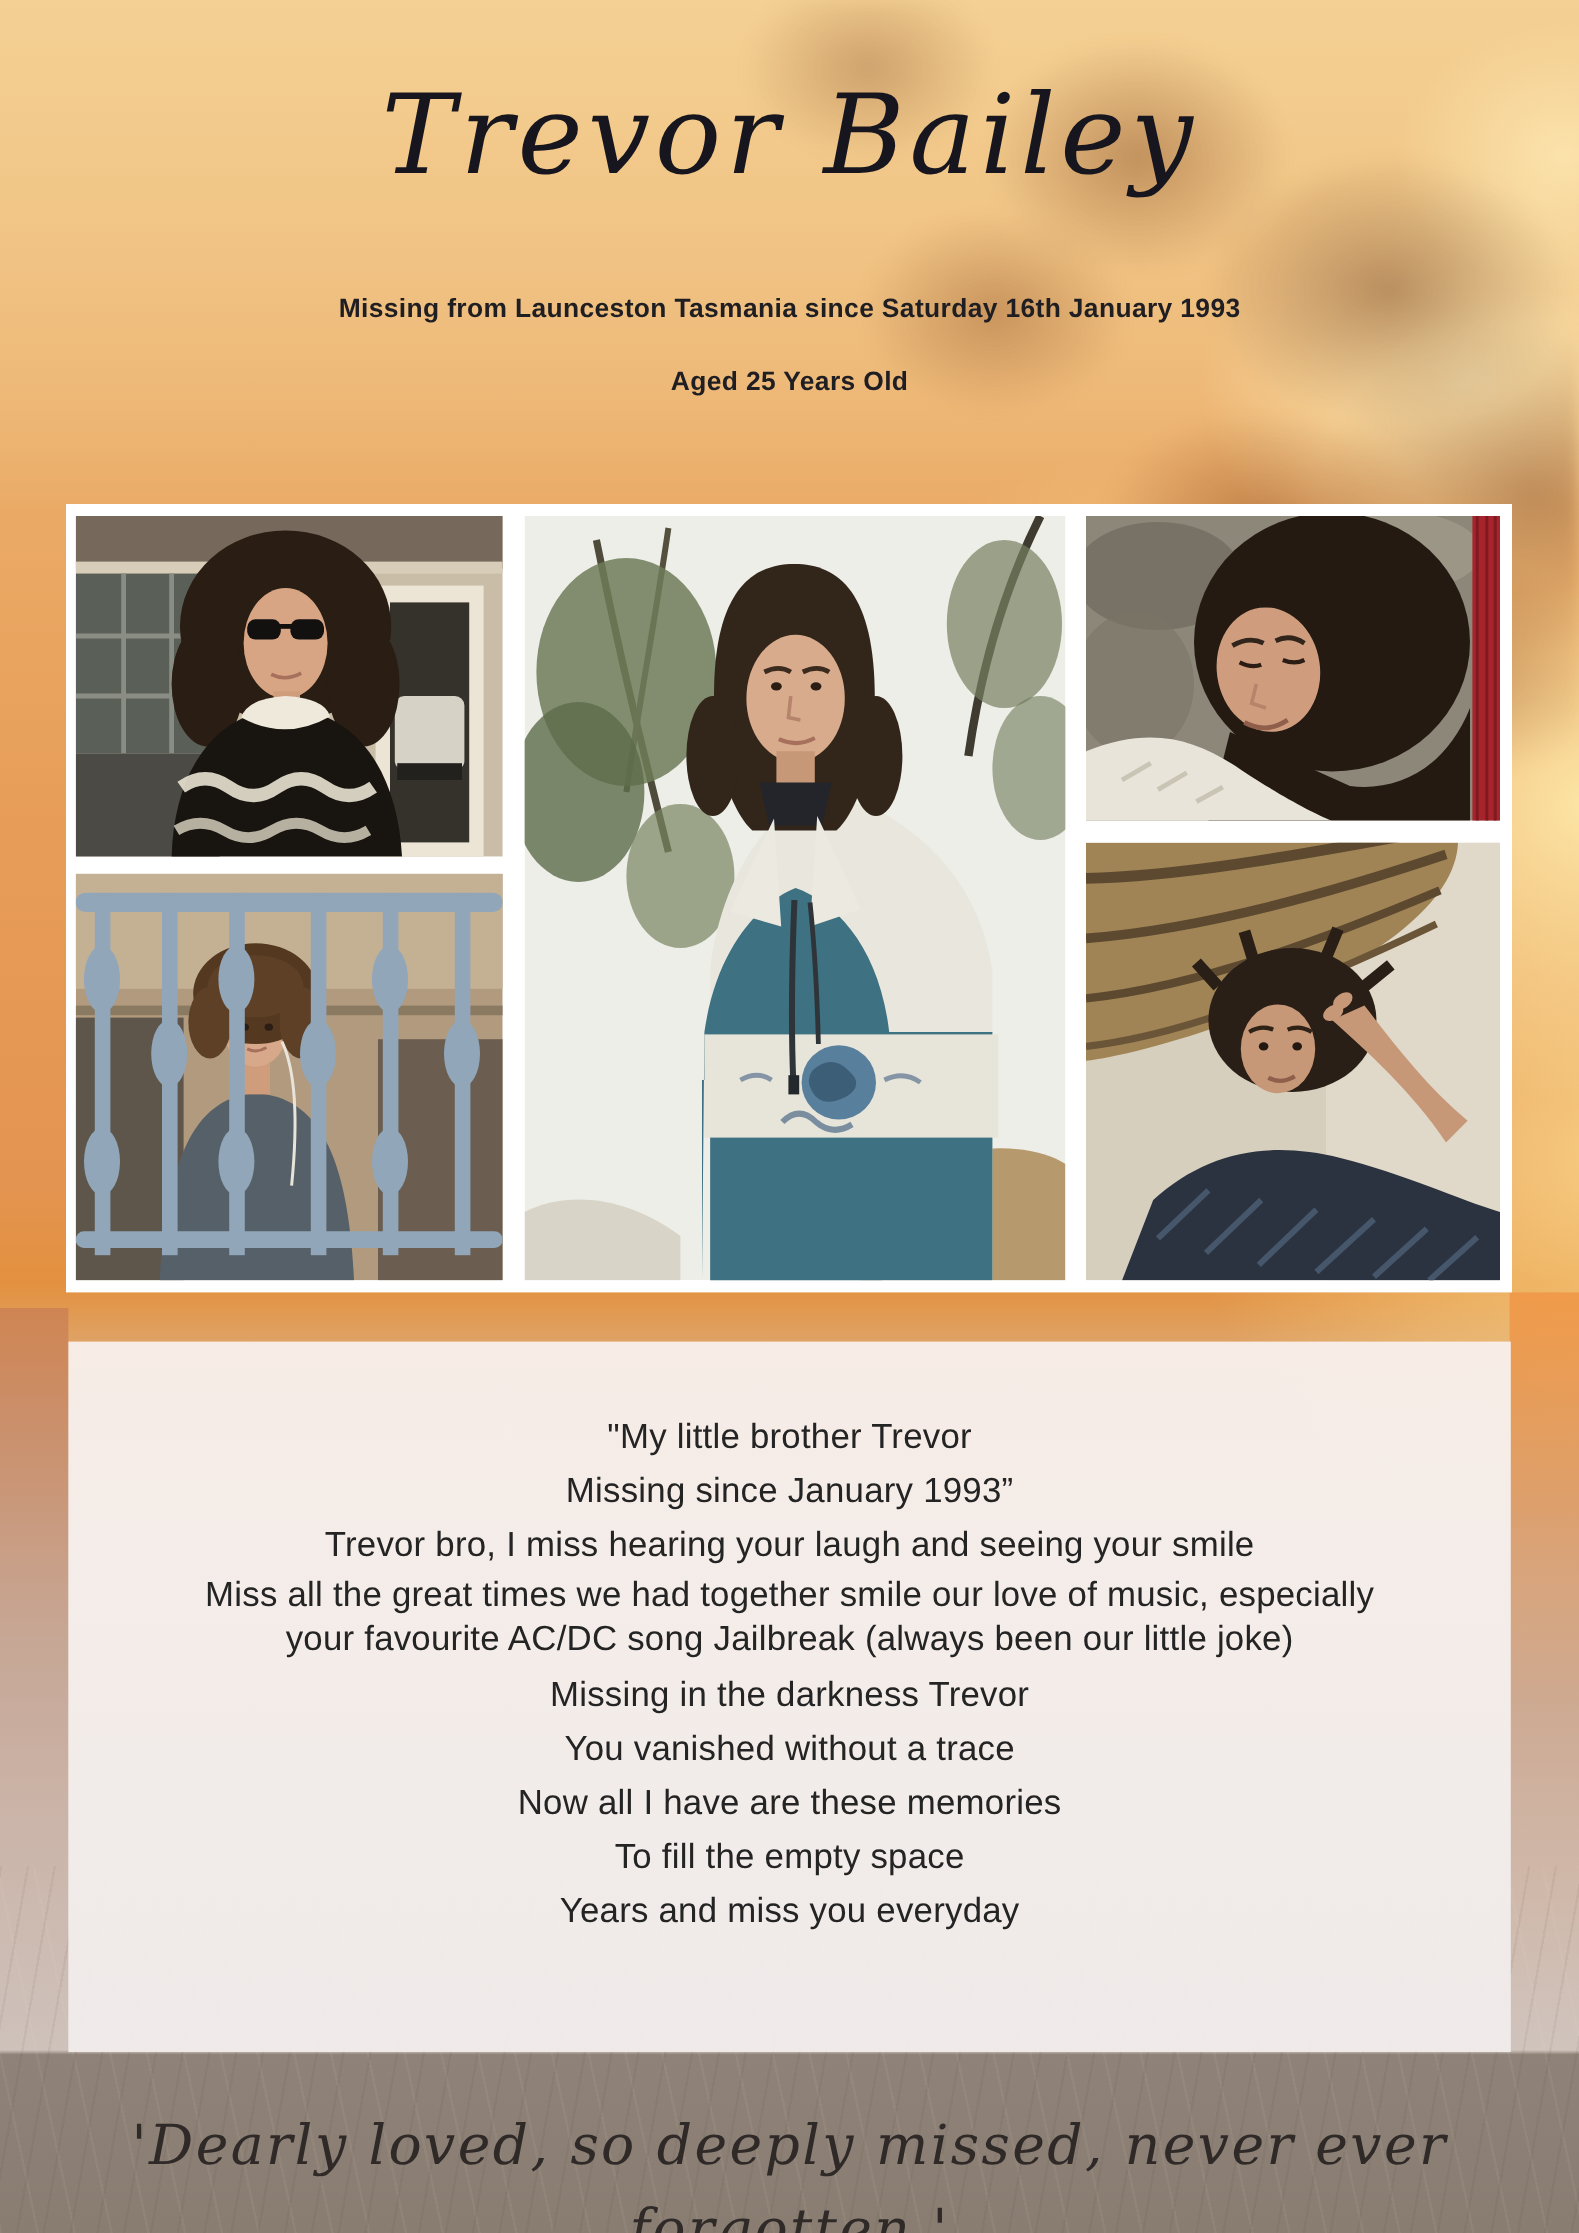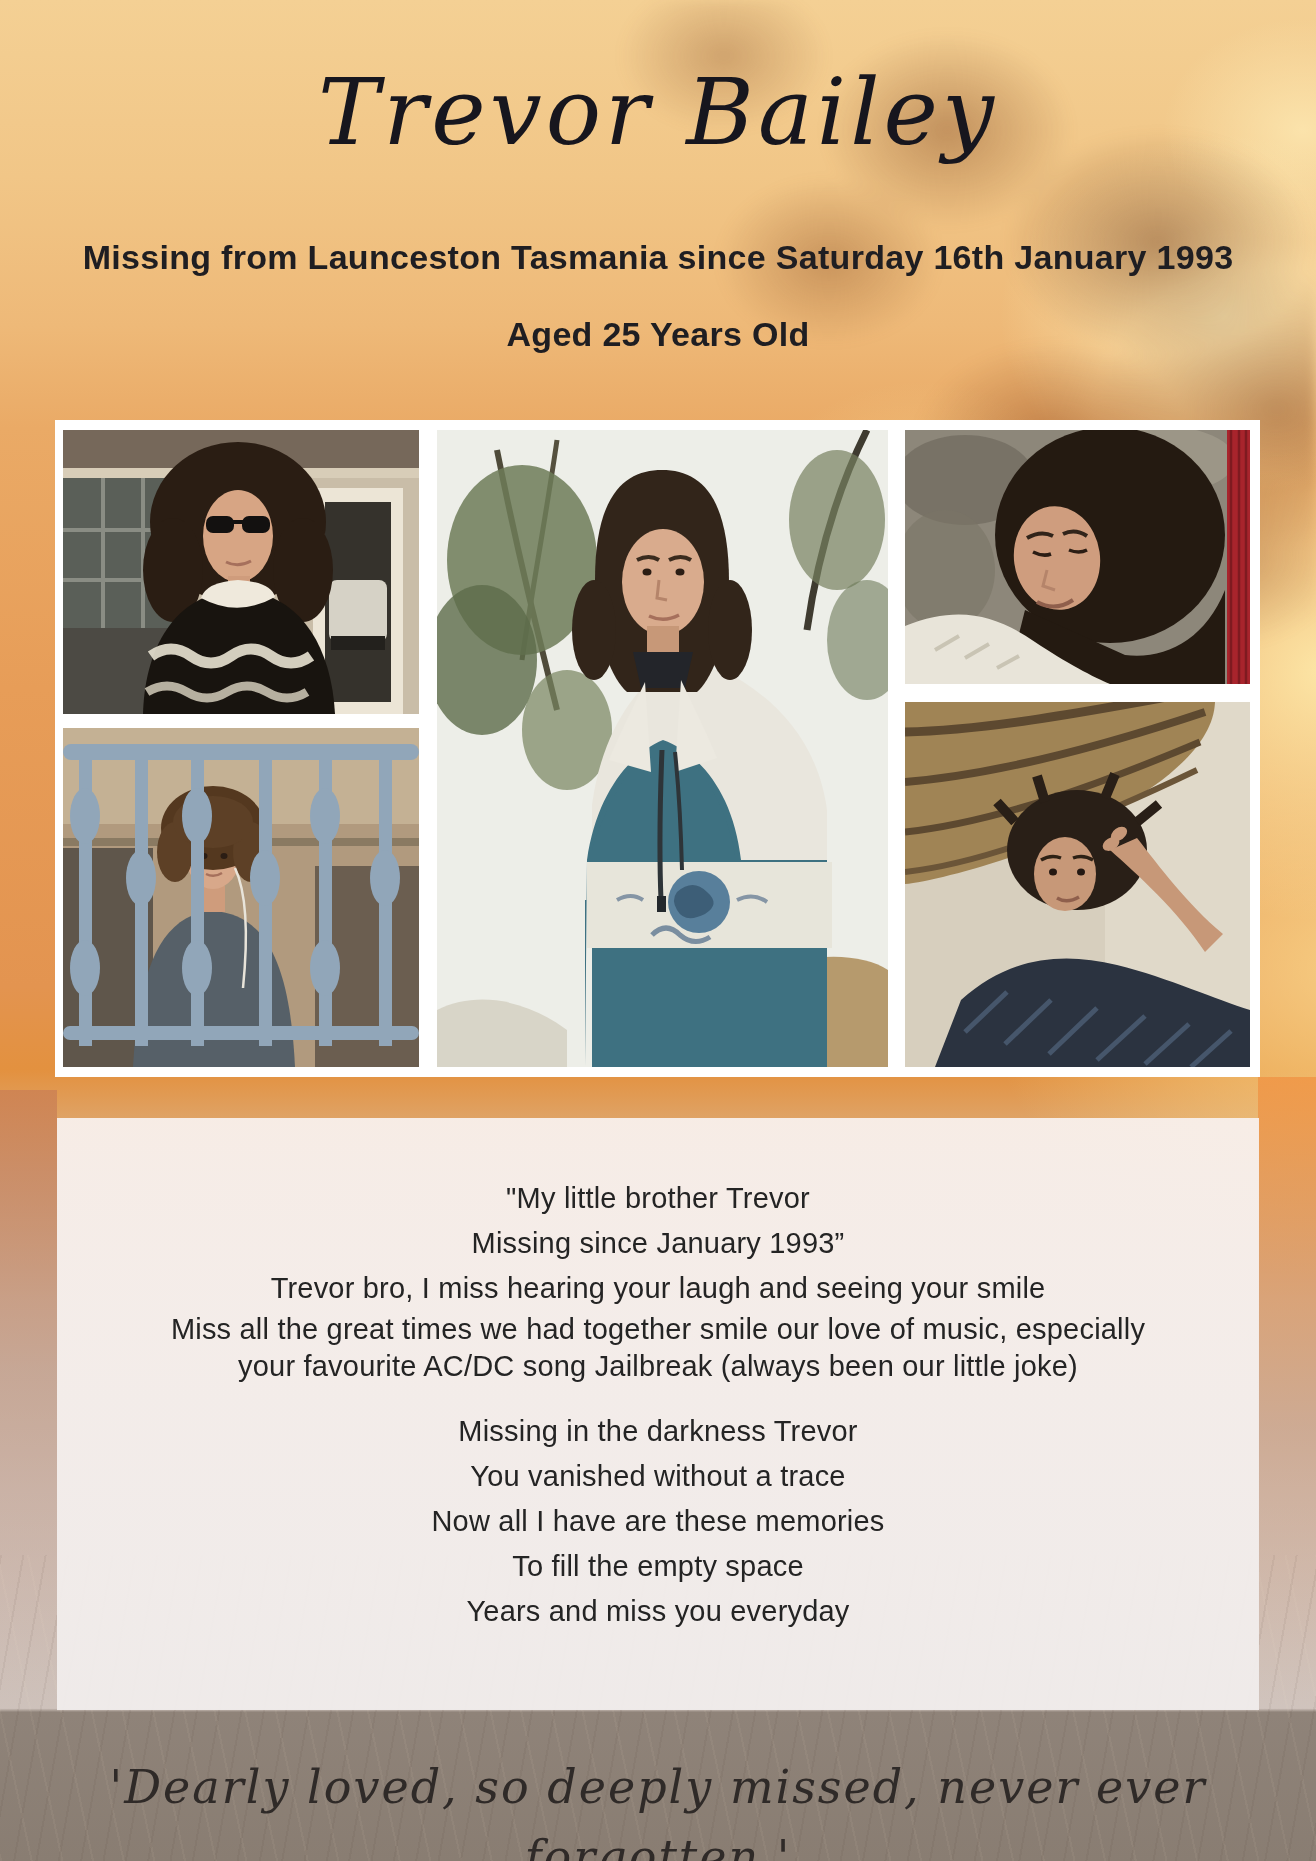--- a/index.html
+++ b/index.html
@@ -29,40 +29,40 @@
   .bg-side-right{position:absolute;right:0;top:1077px;width:58px;height:635px;background:
       linear-gradient(180deg, rgba(240,150,70,.85), rgba(190,140,105,.50) 55%, rgba(142,130,120,.12));}
   .bg-grass{position:absolute;left:0;right:0;top:1555px;height:306px;background:
       repeating-linear-gradient(100deg, rgba(60,40,30,.06) 0 2px, transparent 2px 22px),
       repeating-linear-gradient(78deg,  rgba(255,235,210,.05) 0 2px, transparent 2px 30px);}
   
   .hdr{position:absolute;left:0;right:0;top:0;z-index:3;text-align:center;}
   .title{position:absolute;left:0;right:0;top:48px;margin:0;
          font-family:"DejaVu Serif",serif;font-style:italic;font-weight:normal;
          font-size:92px;line-height:130px;letter-spacing:4px;color:#17161e;}
-  .sub{position:absolute;left:0;right:0;margin:0;font-size:34px;line-height:40px;
+  .sub{position:absolute;left:0;right:0;margin:0;font-size:22px;line-height:40px;
        font-weight:600;letter-spacing:.3px;color:#1f1e22;}
-  .sub1{top:237px;} .sub2{top:314px;}
+  .sub1{top:237px;} .sub2{top:298px;}
   
   .collage{position:absolute;left:55px;top:420px;width:1205px;height:657px;
            background:#fff;z-index:2;}
   .photo{position:absolute;margin:0;padding:0;overflow:hidden;}
   .photo svg{display:block;width:100%;height:100%;}
   .p1{left:8px;  top:10px;  width:356px;height:284px;}
   .p2{left:8px;  top:308px; width:356px;height:339px;}
   .p3{left:382px;top:10px;  width:451px;height:637px;}
   .p4{left:850px;top:10px;  width:345px;height:254px;}
   .p5{left:850px;top:282px; width:345px;height:365px;}
   
   .panel{position:absolute;left:57px;top:1118px;width:1202px;height:592px;z-index:3;
          background:linear-gradient(180deg, rgba(248,240,236,.95), rgba(240,236,235,.95));
          box-sizing:border-box;padding-top:58px;text-align:center;}
   .line{font-size:29px;line-height:45px;font-weight:500;color:#242424;letter-spacing:.2px;}
   .line.tight{line-height:37px;}
-  .line.gap{margin-top:24px;}
+  .line.gap{margin-top:6px;}
   
   .quote{position:absolute;left:0;right:0;top:1752px;margin:0;z-index:3;text-align:center;
          font-family:"DejaVu Serif",serif;font-style:italic;font-size:46px;line-height:70px;
          letter-spacing:2px;color:#2f2a28;}
 </style>
 </head>
 <body>
 
 <div class="poster">
   <div class="bg-base"></div>

